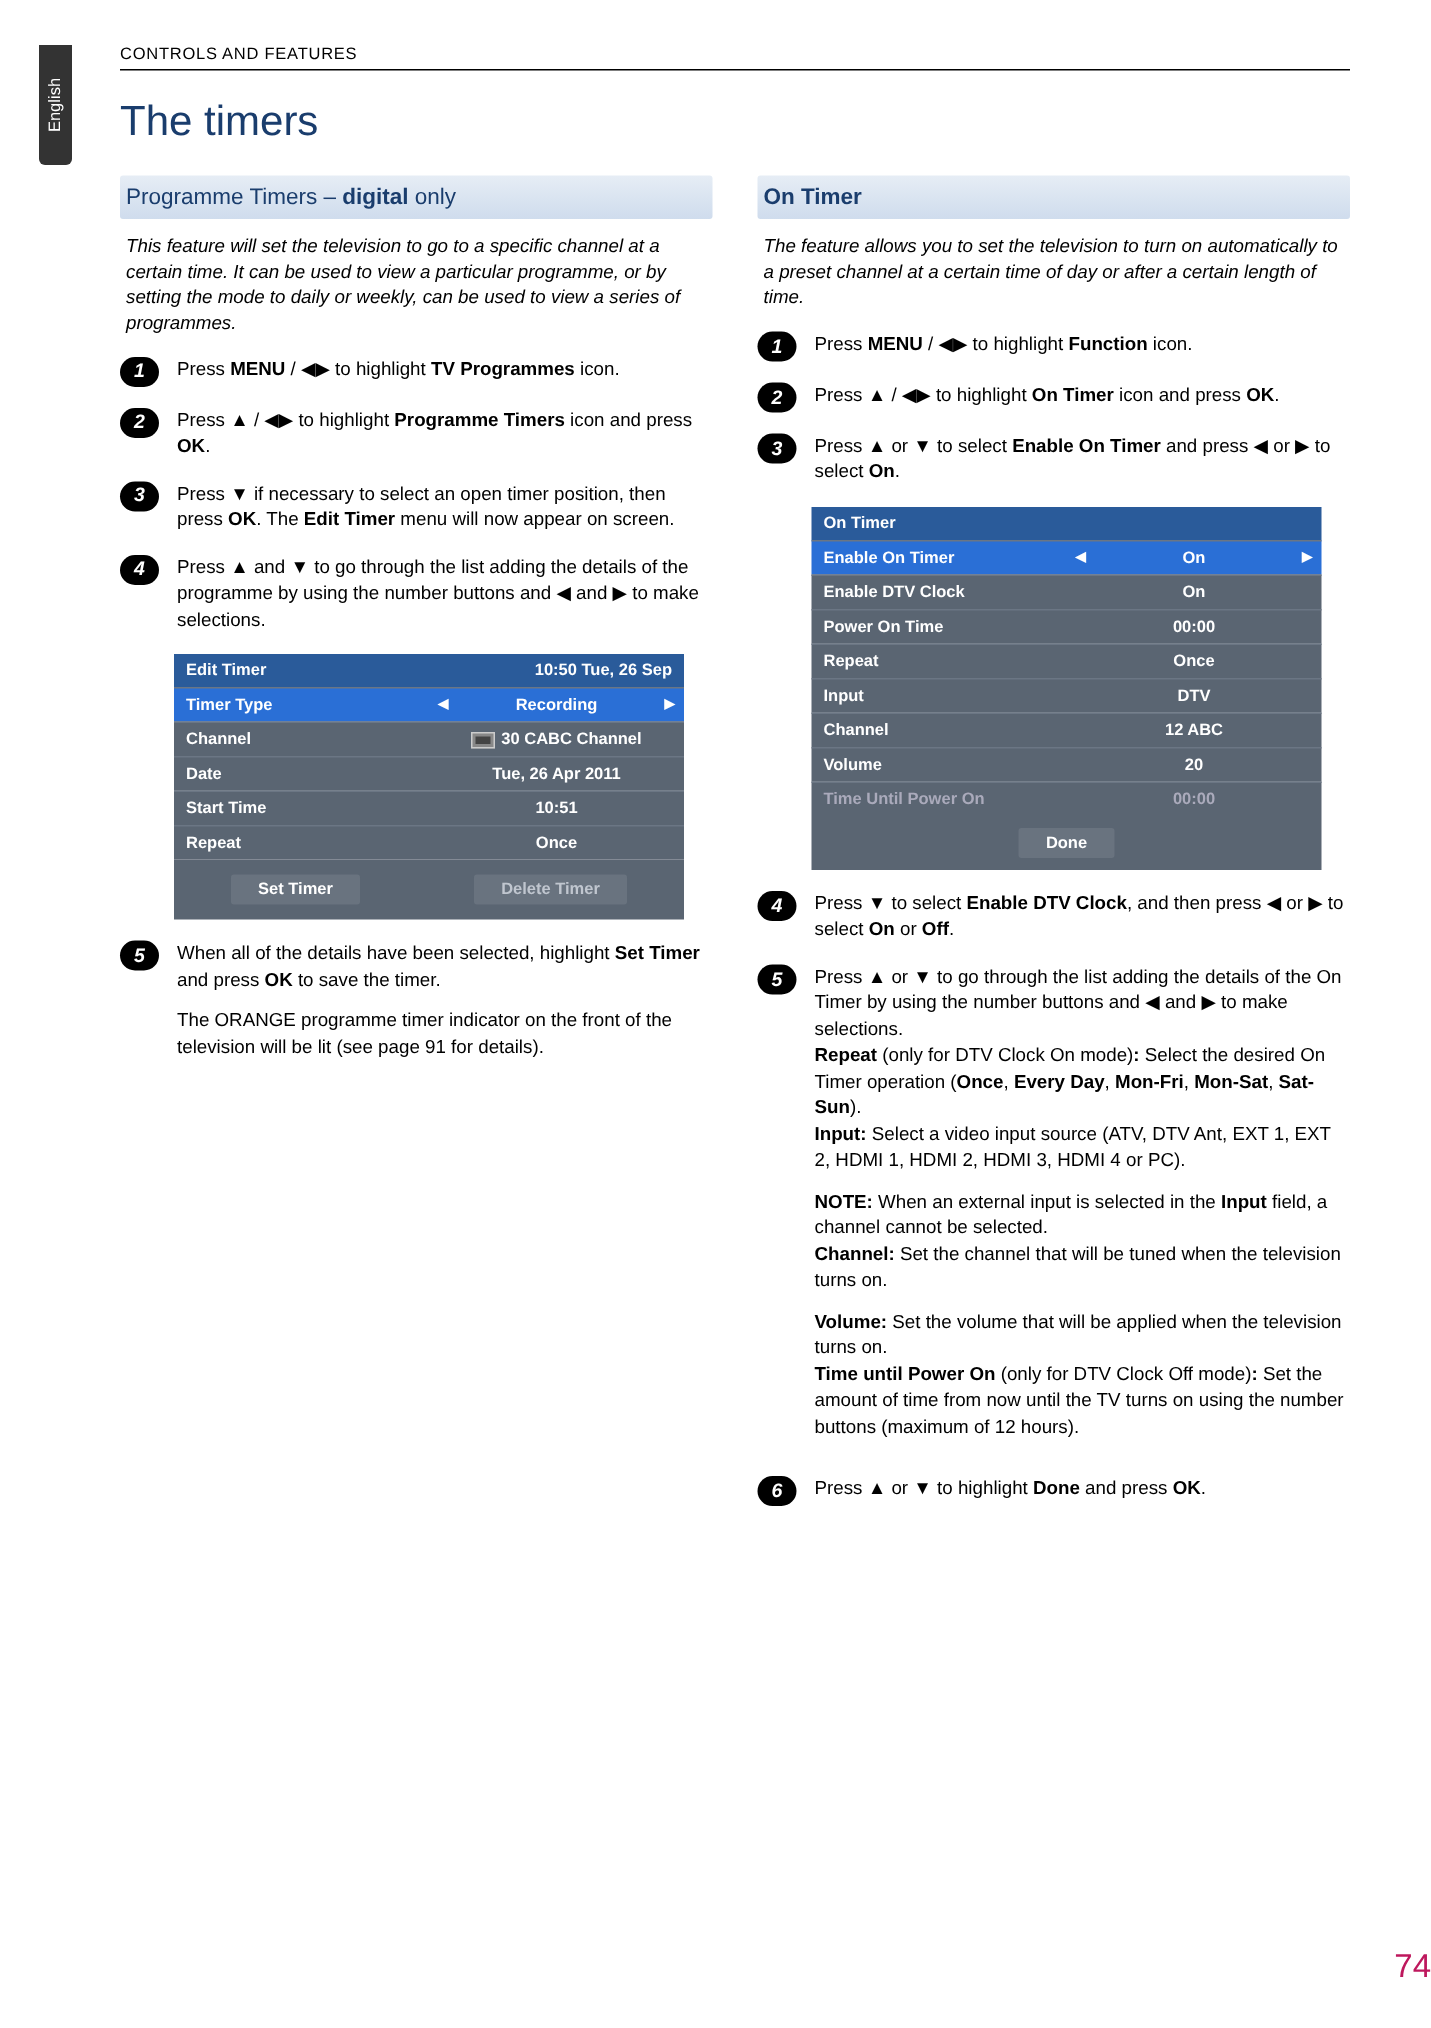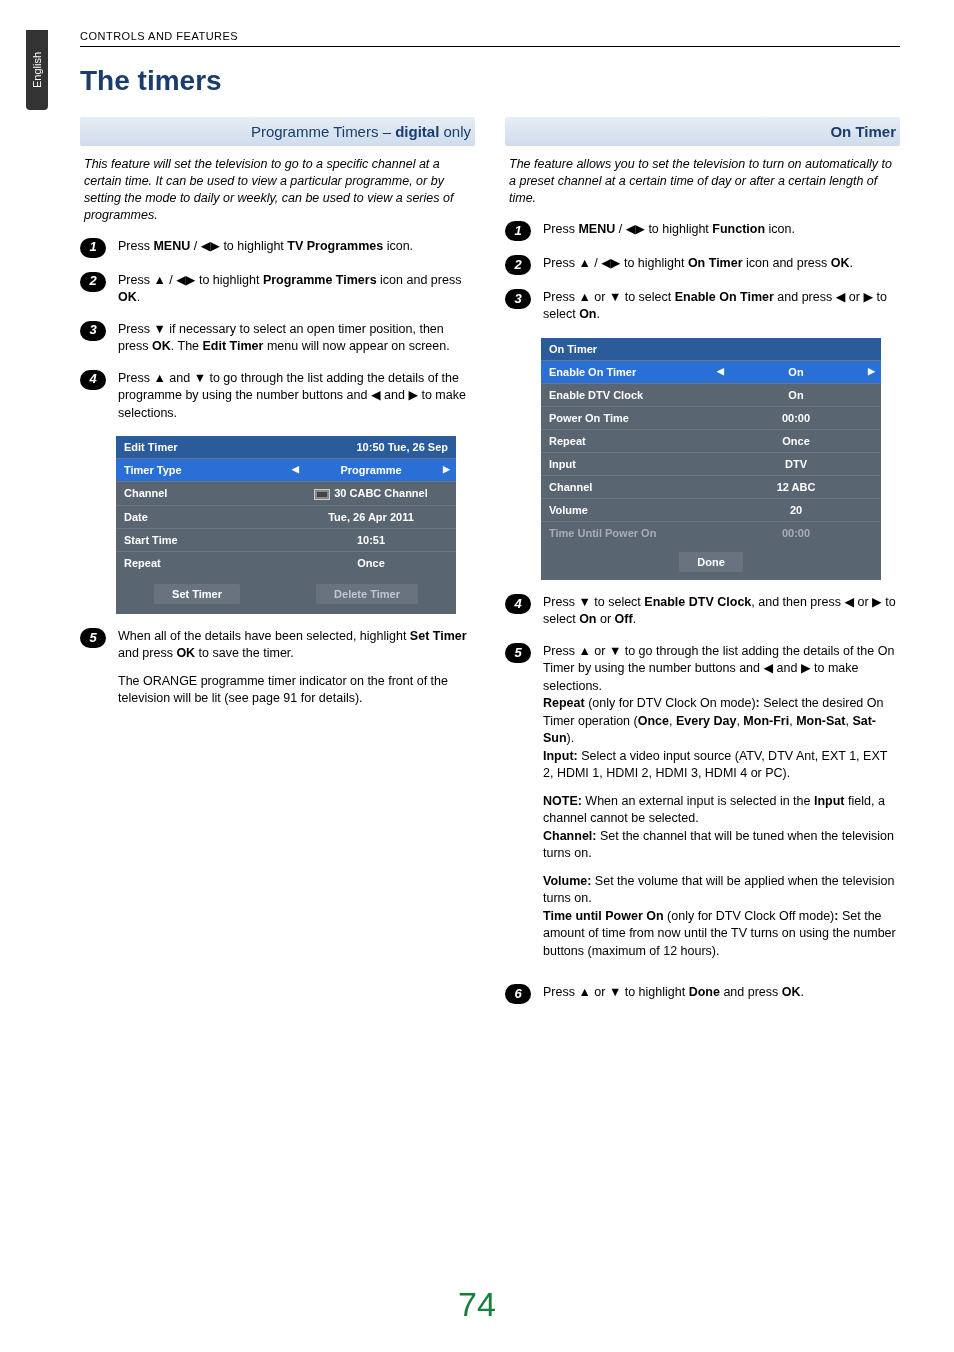--- a/index.html
+++ b/index.html
@@ -1,24 +1,24 @@
 <!DOCTYPE html>
 <html><head>
 <meta charset="utf-8">
 <style>
   * { box-sizing: border-box; margin: 0; padding: 0; }
   body { font-family: Arial, Helvetica, sans-serif; background: #fff; width: 954px; height: 1352px; position: relative; color: #000; }
   .page { padding: 30px 54px 0 80px; }
   .header-line { font-size: 11px; letter-spacing: 0.5px; border-bottom: 1px solid #000; padding-bottom: 4px; margin-bottom: 18px; }
   .lang-tab { position: absolute; left: 26px; top: 30px; width: 22px; height: 80px; background: #333; color: #fff; font-size: 11px; display: flex; align-items: center; justify-content: center; border-radius: 0 0 4px 4px; }
   .lang-tab span { transform: rotate(-90deg); white-space: nowrap; }
-  h1.main { font-size: 28px; font-weight: bold; color: #1a3d6d; margin-bottom: 20px; }
+  h1.main { font-size: 28px; font-weight: normal; color: #1a3d6d; margin-bottom: 20px; }
   .columns { display: flex; gap: 30px; }
   .col { flex: 1; min-width: 0; }
-  .section-bar { background: linear-gradient(#e6edf5, #cfdced); color: #1a3d6d; font-size: 15px; font-weight: bold; text-align: right; padding: 6px 4px; margin-bottom: 10px; border-radius: 2px; }
+  .section-bar { background: linear-gradient(#e6edf5, #cfdced); color: #1a3d6d; font-size: 15px; font-weight: bold; text-align: left; padding: 6px 4px; margin-bottom: 10px; border-radius: 2px; }
   .section-bar .thin { font-weight: normal; }
   .intro { font-style: italic; font-size: 12.5px; text-align: left; margin: 0 4px 14px 4px; line-height: 1.35; }
   .step { display: flex; gap: 12px; margin-bottom: 14px; font-size: 12.5px; line-height: 1.4; }
   .step-num { flex: 0 0 26px; height: 20px; background: #000; color: #fff; border-radius: 10px; font-weight: bold; font-size: 13px; display: flex; align-items: center; justify-content: center; font-style: italic; }
   .step-body { flex: 1; }
   .step-body b { font-weight: bold; }
   .glyph { font-family: Arial; }
   .table-wrap { margin: 6px 0 14px 36px; width: 340px; font-size: 11px; }
   .table-wrap.right { margin-left: 36px; width: 340px; }
   .tw-header { background: #2a5b9a; color: #fff; padding: 5px 8px; font-weight: bold; display: flex; justify-content: space-between; }
@@ -30,21 +30,21 @@
   .tw-cell-r .arr-l { position: absolute; left: 6px; top: 5px; font-size: 9px; }
   .tw-cell-r .arr-r { position: absolute; right: 6px; top: 5px; font-size: 9px; }
   .tw-footer { background: #5a6572; padding: 10px 0; display: flex; justify-content: space-around; }
   .tw-btn { background: #69737f; color: #c0c6cf; padding: 4px 18px; border-radius: 2px; font-size: 11px; font-weight: bold; }
   .tw-btn.active { color: #fff; }
   .tw-done { background: #5a6572; text-align: center; padding: 8px 0; }
   .tw-done .tw-btn { display: inline-block; }
   .chan-icon { display: inline-block; width: 16px; height: 11px; background: #888; border: 1px solid #ccc; margin-right: 4px; vertical-align: middle; position: relative; }
   .chan-icon::before { content:""; position:absolute; inset:2px; background:#444; }
   .para { font-size: 12.5px; line-height: 1.4; margin-bottom: 10px; }
-  .page-num { position: absolute; bottom: 28px; left: 0; right: 0; text-align: center; font-size: 34px; color: #15803d; }
+  .page-num { position: absolute; bottom: 28px; left: 0; right: 0; text-align: right; font-size: 22px; color: #be185d; }
 </style>
 </head>
 <body>
 
 <div class="lang-tab">
     <span>English</span>
   </div>
 
 <div class="page">
   <div class="header-line">CONTROLS AND FEATURES</div>
@@ -88,21 +88,21 @@
       </div>
 
       <div class="table-wrap">
         <div class="tw-header">
           <span>Edit Timer</span>
             <span>10:50 Tue, 26 Sep</span>
         </div>
         <div id="left-rows">
             <div class="tw-row sel">
               <div class="tw-cell-l">Timer Type</div>
-              <div class="tw-cell-r"><span class="arr-l">◀</span><span>Programme</span><span class="arr-r">▶</span></div>
+              <div class="tw-cell-r"><span class="arr-l">◀</span><span>Recording</span><span class="arr-r">▶</span></div>
             </div>
             <div class="tw-row">
               <div class="tw-cell-l">Channel</div>
               <div class="tw-cell-r"><span class="chan-icon"></span><span>30 CABC Channel</span></div>
             </div>
             <div class="tw-row">
               <div class="tw-cell-l">Date</div>
               <div class="tw-cell-r"><span>Tue, 26 Apr 2011</span></div>
             </div>
             <div class="tw-row">

